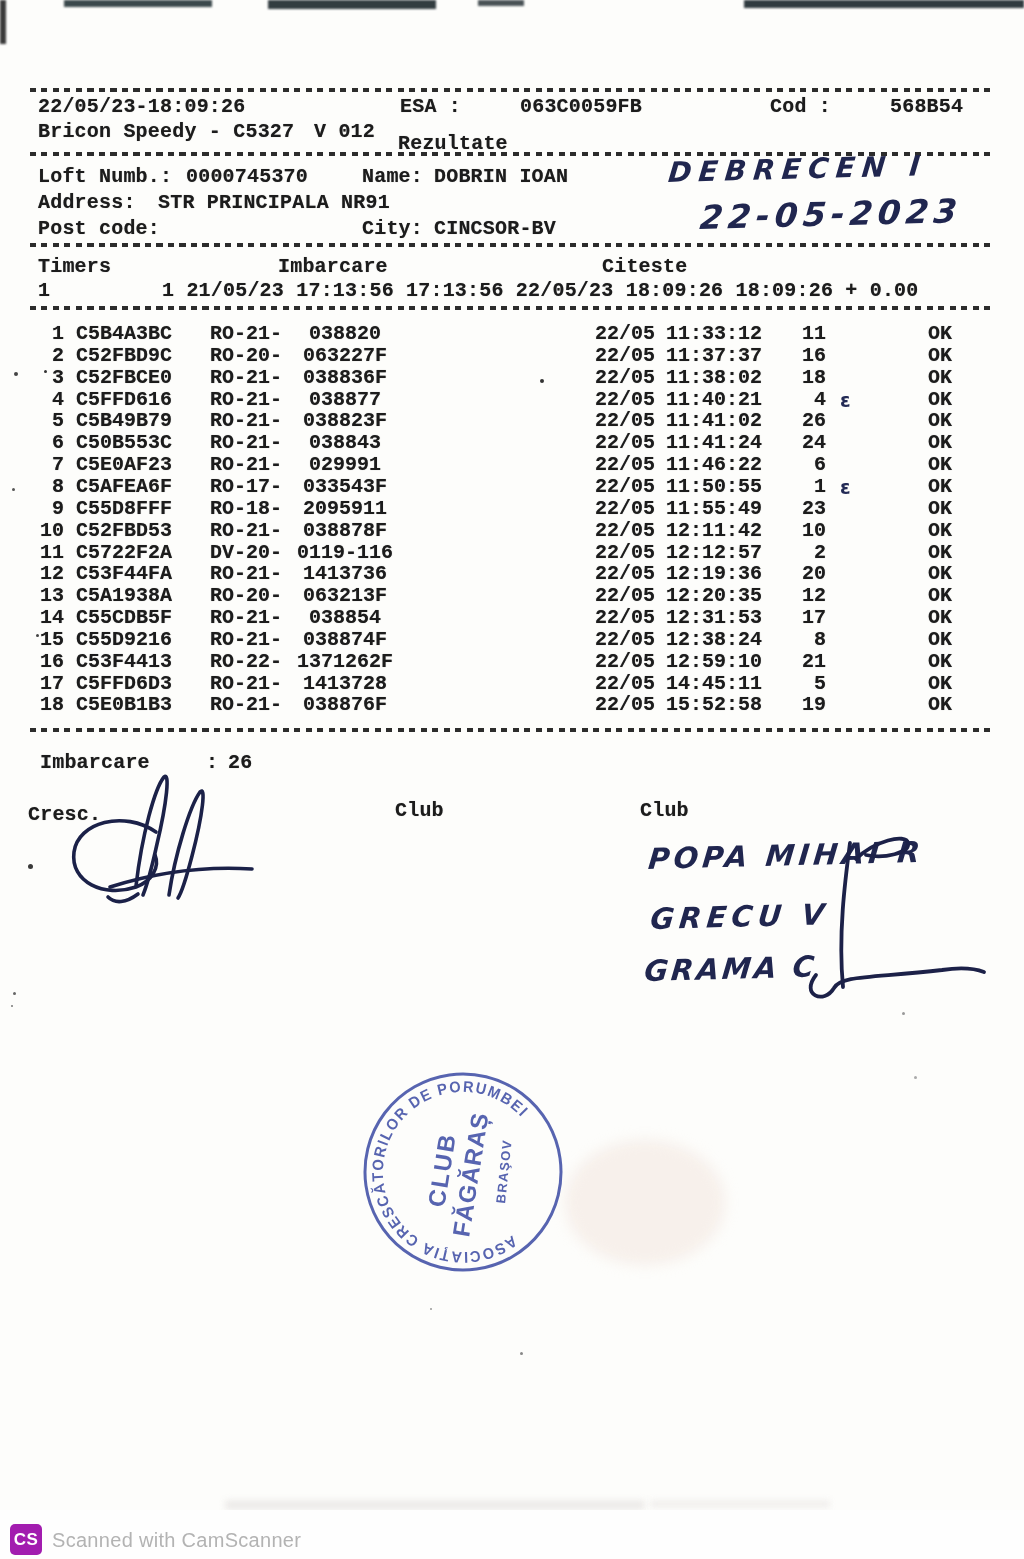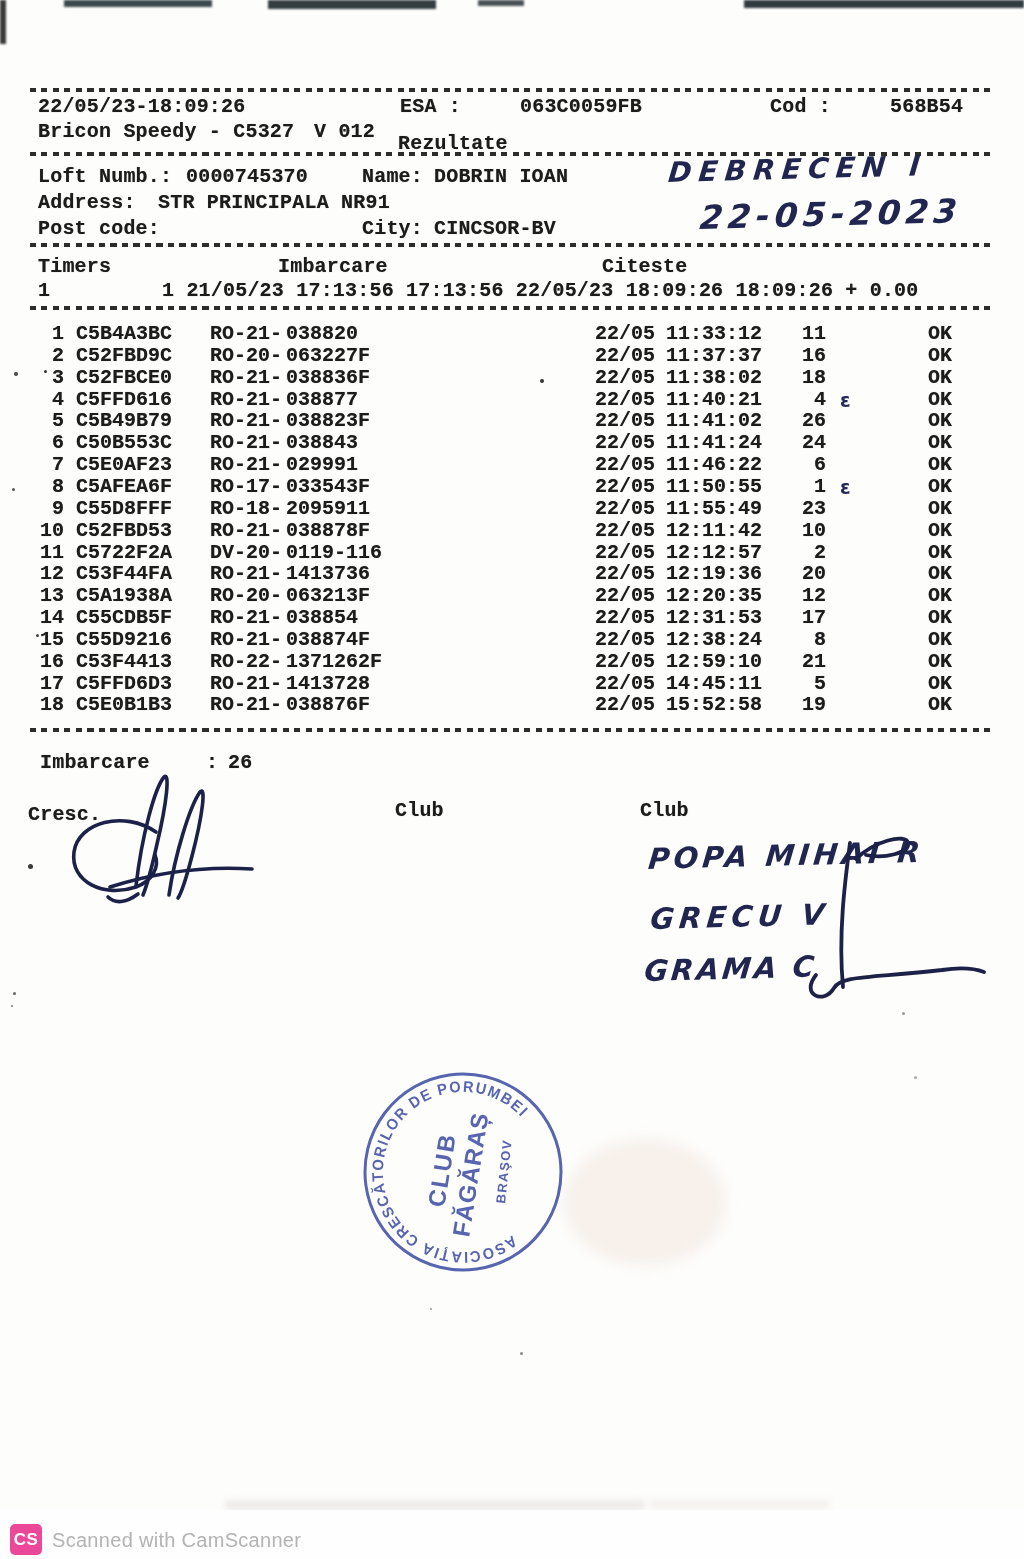--- a/index.html
+++ b/index.html
@@ -12,42 +12,42 @@
   .dash{position:absolute;left:30px;width:962px;height:4px;opacity:.92;
         background:repeating-linear-gradient(90deg,#1a1a1a 0 6px,transparent 6px 11.5px);}
   
   #rows{position:absolute;left:0;top:323px;width:1024px;}
   .row{position:absolute;left:0;width:1024px;height:22px;}
   .row span{position:absolute;font:700 20px/22px "Liberation Mono",monospace;color:#1c1c1c;
             white-space:pre;text-shadow:0 0 .7px rgba(25,25,25,.55);}
   .f-no{left:38px;width:26px;text-align:right;}
   .f-esa{left:76px;}
   .f-country{left:210px;}
-  .f-num{left:286px;width:118px;text-align:left;}
+  .f-num{left:286px;width:118px;text-align:center;}
   .f-date{left:595px;}
   .f-time{left:666px;}
   .f-pos{left:790px;width:36px;text-align:right;}
   .f-mark{left:840px;font-family:"DejaVu Sans",sans-serif !important;font-style:italic;
           font-size:19px !important;color:#232a55 !important;text-shadow:none !important;}
   .f-ok{left:928px;}
   
   .hand{position:absolute;font-family:"DejaVu Sans",sans-serif;font-style:italic;color:#20264f;
         white-space:pre;transform:skewX(-7deg) rotate(-1.5deg);transform-origin:left top;}
   .hw-race{left:670px;top:156px;font-size:28px;font-weight:700;letter-spacing:7px;}
   .hw-date{left:702px;top:198px;font-size:33px;font-weight:600;letter-spacing:5px;}
   .hw-name1{left:650px;top:842px;font-size:29px;font-weight:600;letter-spacing:4px;}
   .hw-name2{left:652px;top:902px;font-size:29px;font-weight:600;letter-spacing:5px;}
   .hw-name3{left:646px;top:954px;font-size:29px;font-weight:600;letter-spacing:3px;}
   
   .smudge{position:absolute;filter:blur(1.2px);opacity:.92;}
   .speck{position:absolute;border-radius:50%;}
   .blob{position:absolute;border-radius:50%;filter:blur(7px);}
   
   .scanbar{position:absolute;left:0;top:1510px;width:1024px;height:49px;background:#fefefe;}
-  .cs-logo{position:absolute;left:10px;top:14px;width:32px;height:31px;background:#ec4899;
+  .cs-logo{position:absolute;left:10px;top:14px;width:32px;height:31px;background:#a21caf;
            border-radius:5px;display:flex;align-items:center;justify-content:center;
            font:700 17px "Liberation Sans",sans-serif;color:#fff;letter-spacing:.5px;}
   .cs-text{position:absolute;left:52px;top:19px;font:400 20px "Liberation Sans",sans-serif;
            color:#b3b3b3;letter-spacing:.3px;}
   svg{position:absolute;}
 </style>
 </head>
 <body>
 
 <div class="page">

